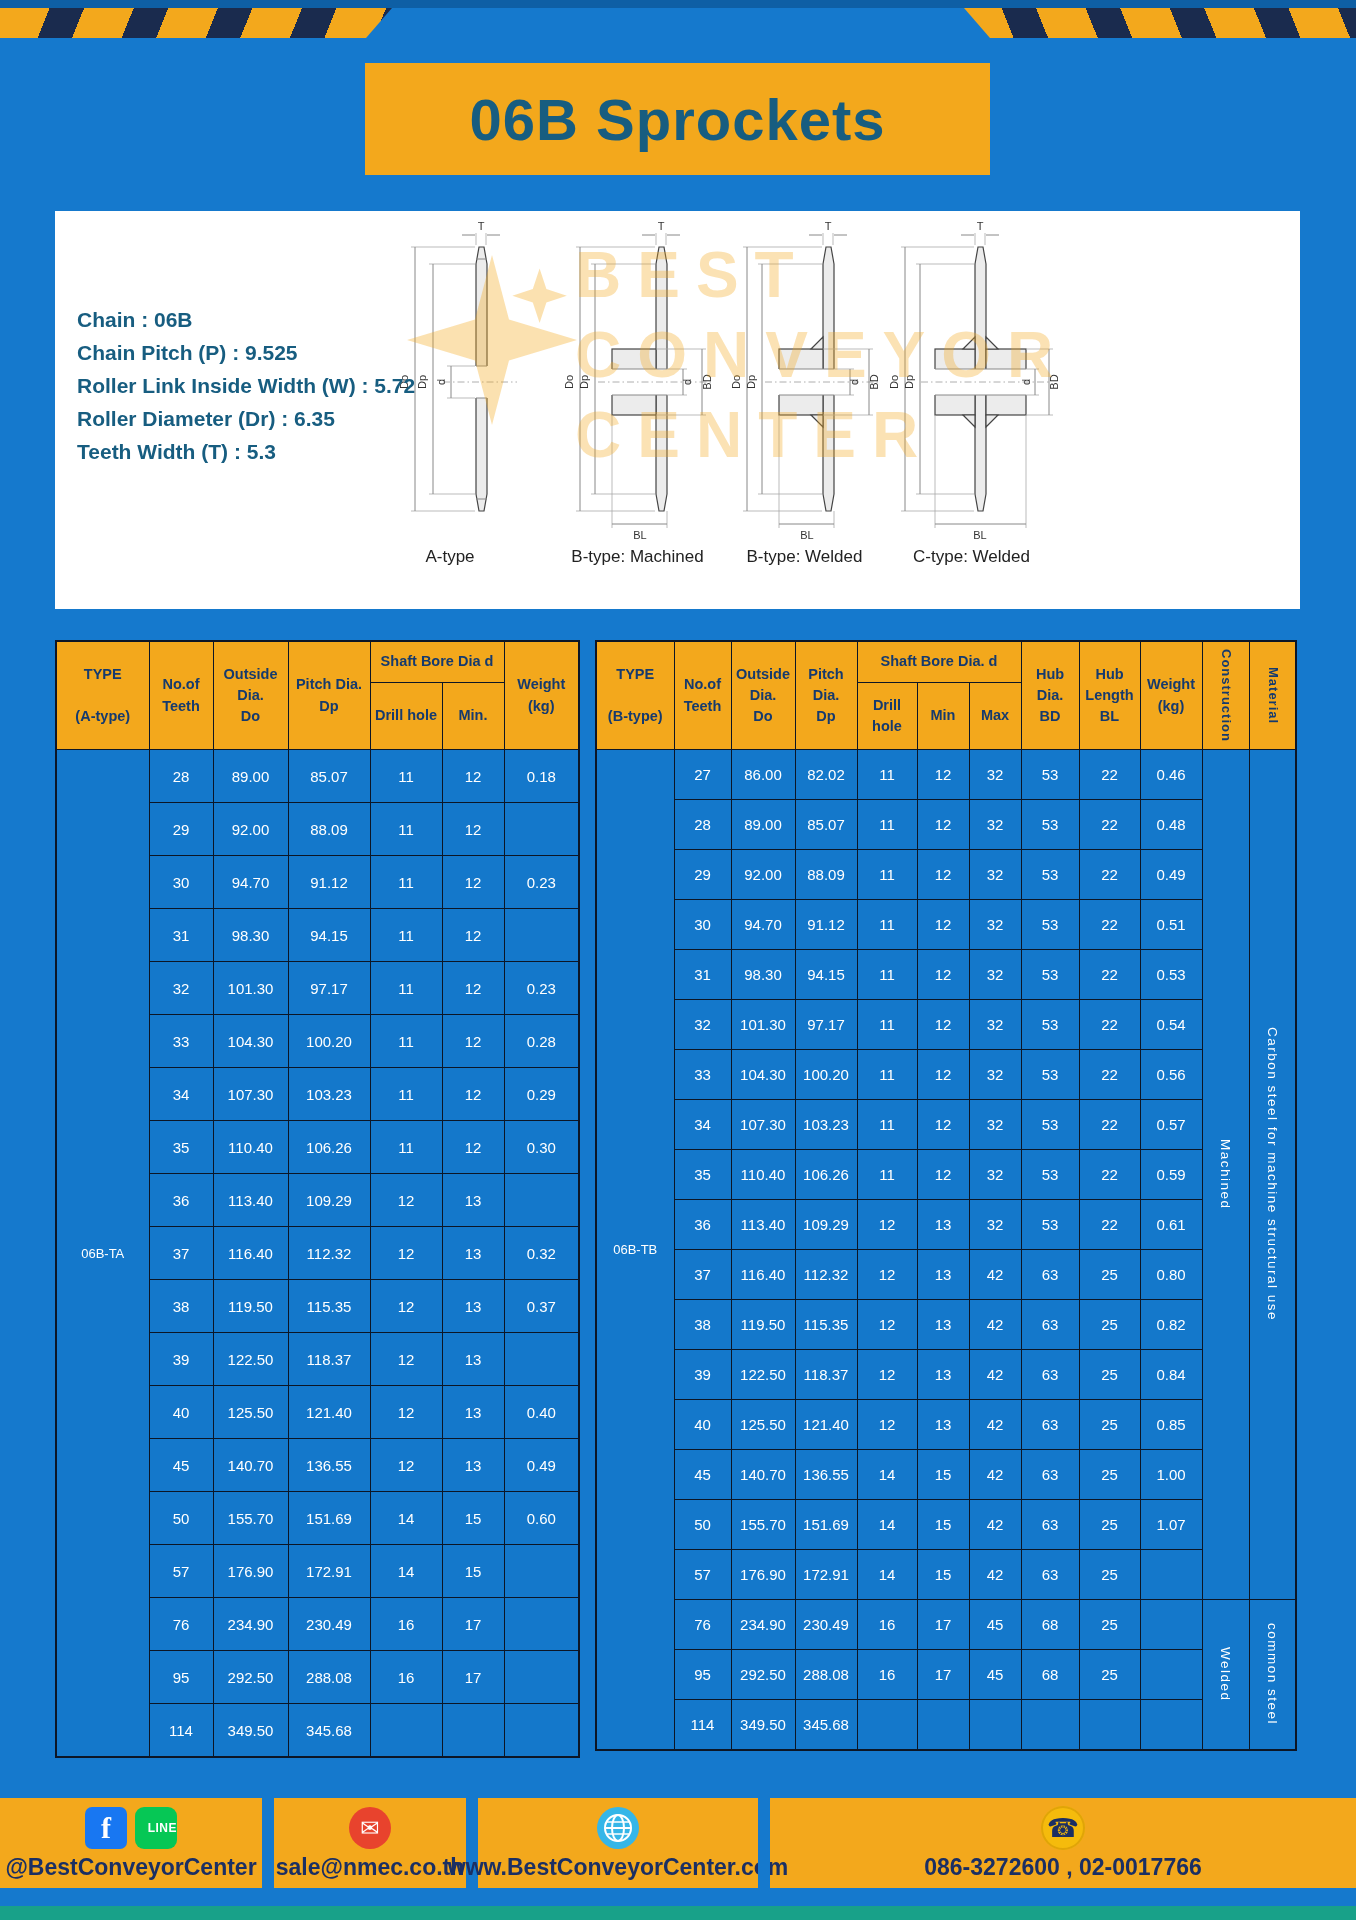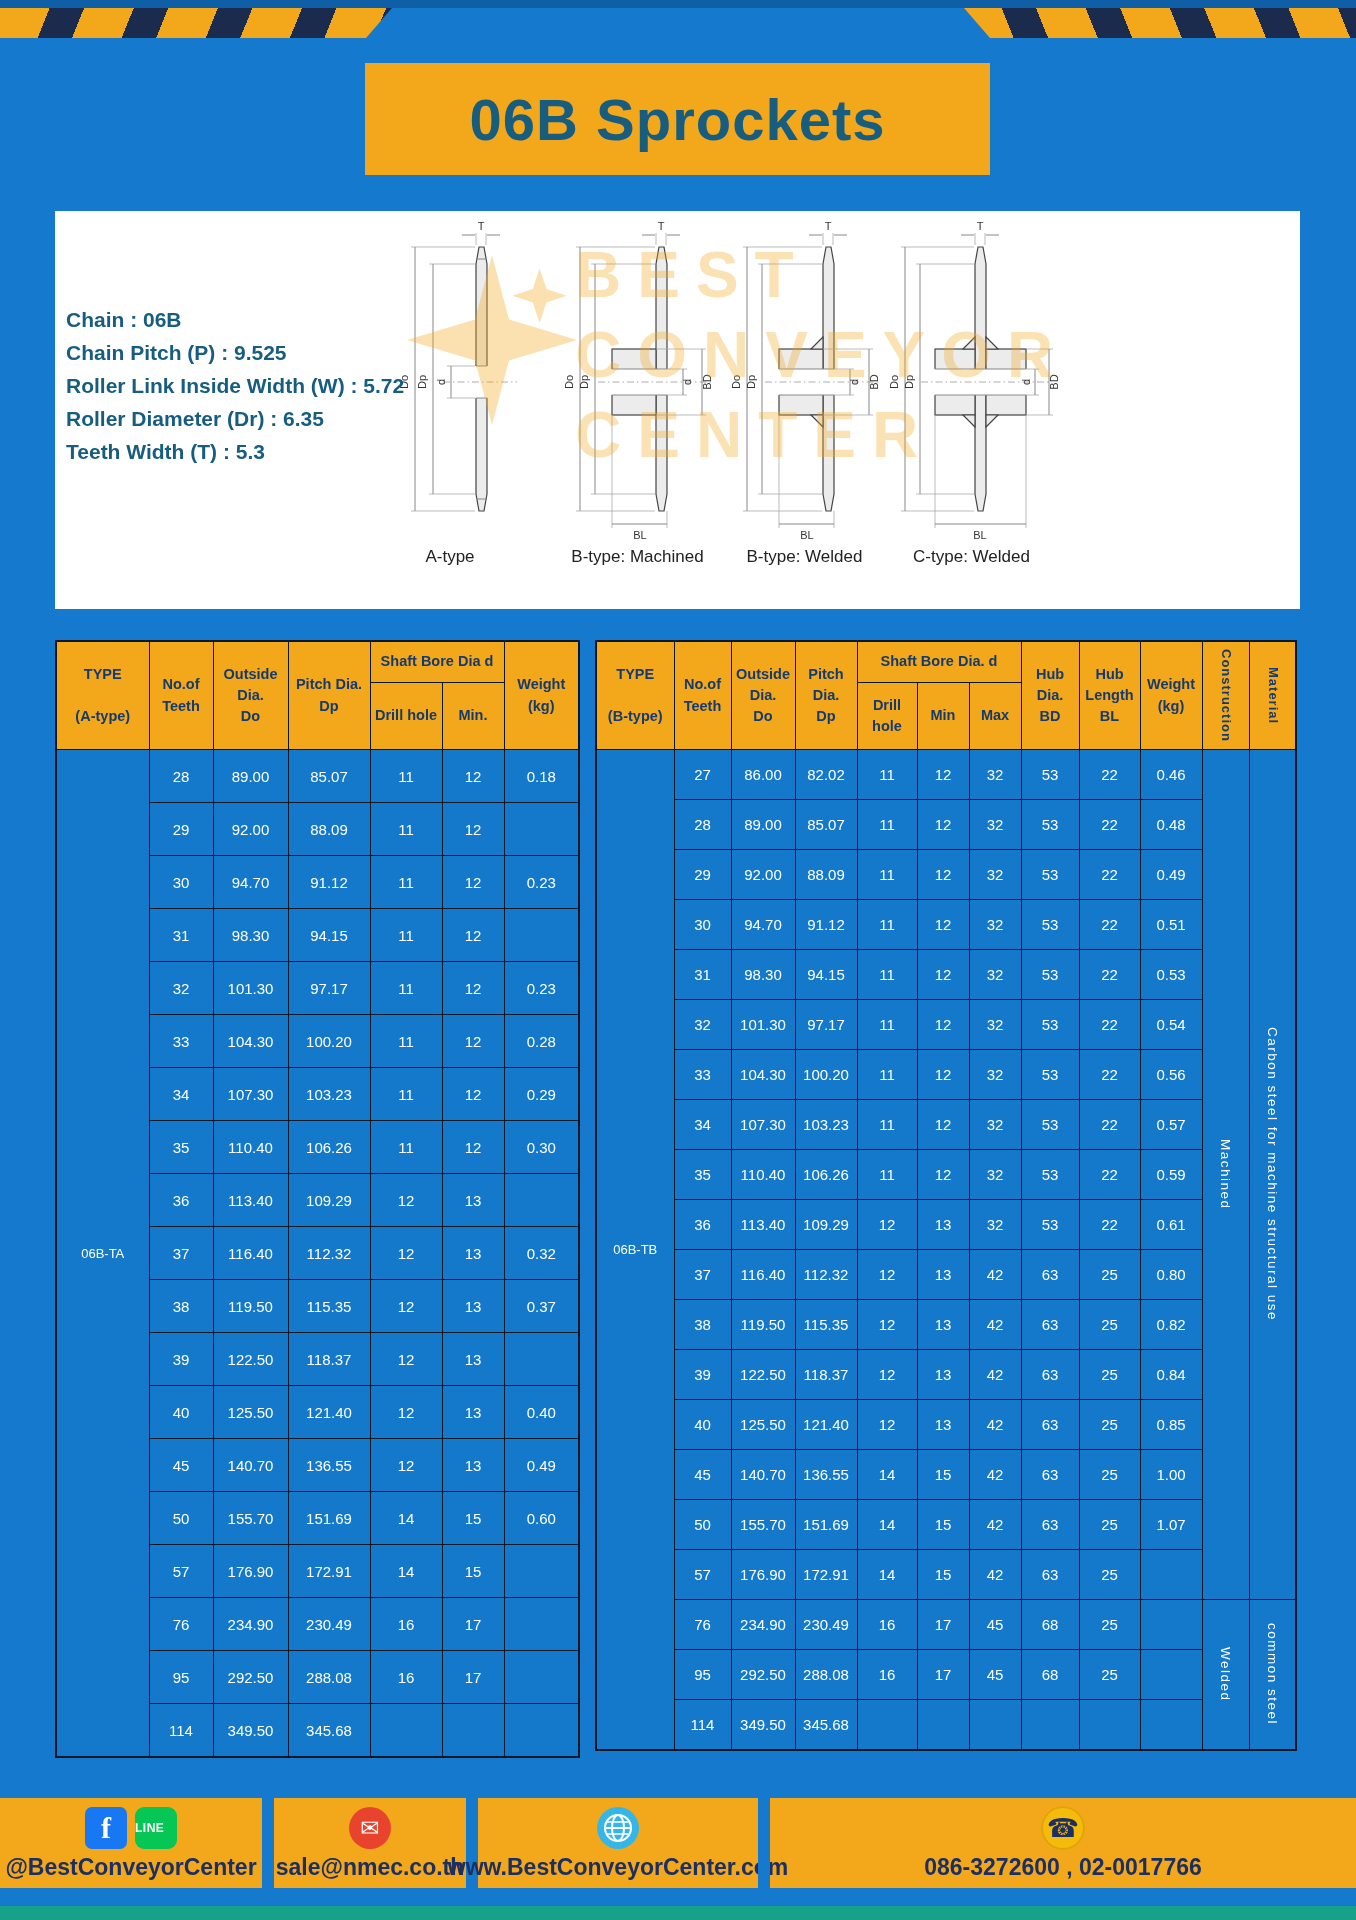--- a/index.html
+++ b/index.html
@@ -15,21 +15,21 @@
     background:repeating-linear-gradient(68deg,#f3a81c 0 46px,#1a2b4e 46px 78px);
     clip-path:polygon(0 0,100% 0,100% 100%,26px 100%);}
 
   
   .title-box{position:absolute;left:365px;top:55px;width:625px;height:112px;background:#f3a81c;
     display:flex;align-items:center;justify-content:center;}
   .title-box h1{margin:0;font-size:58px;font-weight:bold;color:#175d80;letter-spacing:1px;}
 
   
   .panel{position:absolute;left:55px;top:203px;width:1245px;height:398px;background:#ffffff;}
-  .specs{position:absolute;left:11px;top:92px;color:#175d80;font-size:21px;font-weight:bold;line-height:33px;z-index:6;}
+  .specs{position:absolute;left:22px;top:92px;color:#175d80;font-size:21px;font-weight:bold;line-height:33px;z-index:6;}
   .figure{position:absolute;top:8px;text-align:center;z-index:1;}
   .figure figcaption{font-size:17px;color:#222;margin-top:2px;}
   svg text{font-family:"Liberation Sans",sans-serif;}
   .wm{position:absolute;left:520px;top:24px;font-weight:800;font-size:64px;line-height:80px;
       letter-spacing:16px;color:rgba(243,168,28,0.33);z-index:5;pointer-events:none;white-space:nowrap;}
   .wm-star{position:absolute;left:352px;top:44px;z-index:5;pointer-events:none;}
 
   
   .tblwrap-a{position:absolute;left:55px;top:632px;width:523px;}
   .tblwrap-b{position:absolute;left:595px;top:632px;width:700px;}
@@ -50,21 +50,21 @@
   .footer{position:absolute;left:0;top:1790px;width:1356px;height:90px;background:#f3a81c;
     display:flex;align-items:stretch;}
   .fsec{display:flex;flex-direction:column;align-items:center;justify-content:center;gap:3px;}
   .fsec1{width:262px;}.fsec2{width:192px;}.fsec3{width:280px;}.fsec4{flex:1;}
   .fdiv{width:12px;background:#1579cd;}
   .ftext{color:#1b2f63;font-size:23px;font-weight:bold;white-space:nowrap;}
   .ficons{display:flex;gap:8px;align-items:center;height:46px;}
   .icon-fb{width:42px;height:42px;background:#1877f2;color:#fff;border-radius:7px;display:flex;
     align-items:center;justify-content:center;font-size:30px;font-weight:bold;font-family:"Liberation Serif",serif;}
   .icon-line{width:42px;height:42px;background:#06c755;color:#fff;border-radius:9px;display:flex;
-    align-items:center;justify-content:flex-start;font-size:12px;font-weight:bold;letter-spacing:.5px;}
+    align-items:center;justify-content:flex-end;font-size:12px;font-weight:bold;letter-spacing:.5px;}
   .icon-mail{width:42px;height:42px;background:#e8432d;color:#fff;border-radius:50%;display:flex;
     align-items:center;justify-content:center;font-size:23px;}
   .icon-phone{width:44px;height:44px;background:#f5bb0c;color:#1b2f63;border-radius:50%;display:flex;
     align-items:center;justify-content:center;font-size:26px;box-shadow:inset 0 0 0 2px #e0a408;}
   .teal{position:absolute;left:0;top:1898px;width:1356px;height:22px;background:#18a189;}
 
   
   .pl{fill:#ececec;stroke:#444;stroke-width:1.2;}
   .dim{stroke:#888;stroke-width:1;}
   .ext{stroke:#aaa;stroke-width:0.8;}

